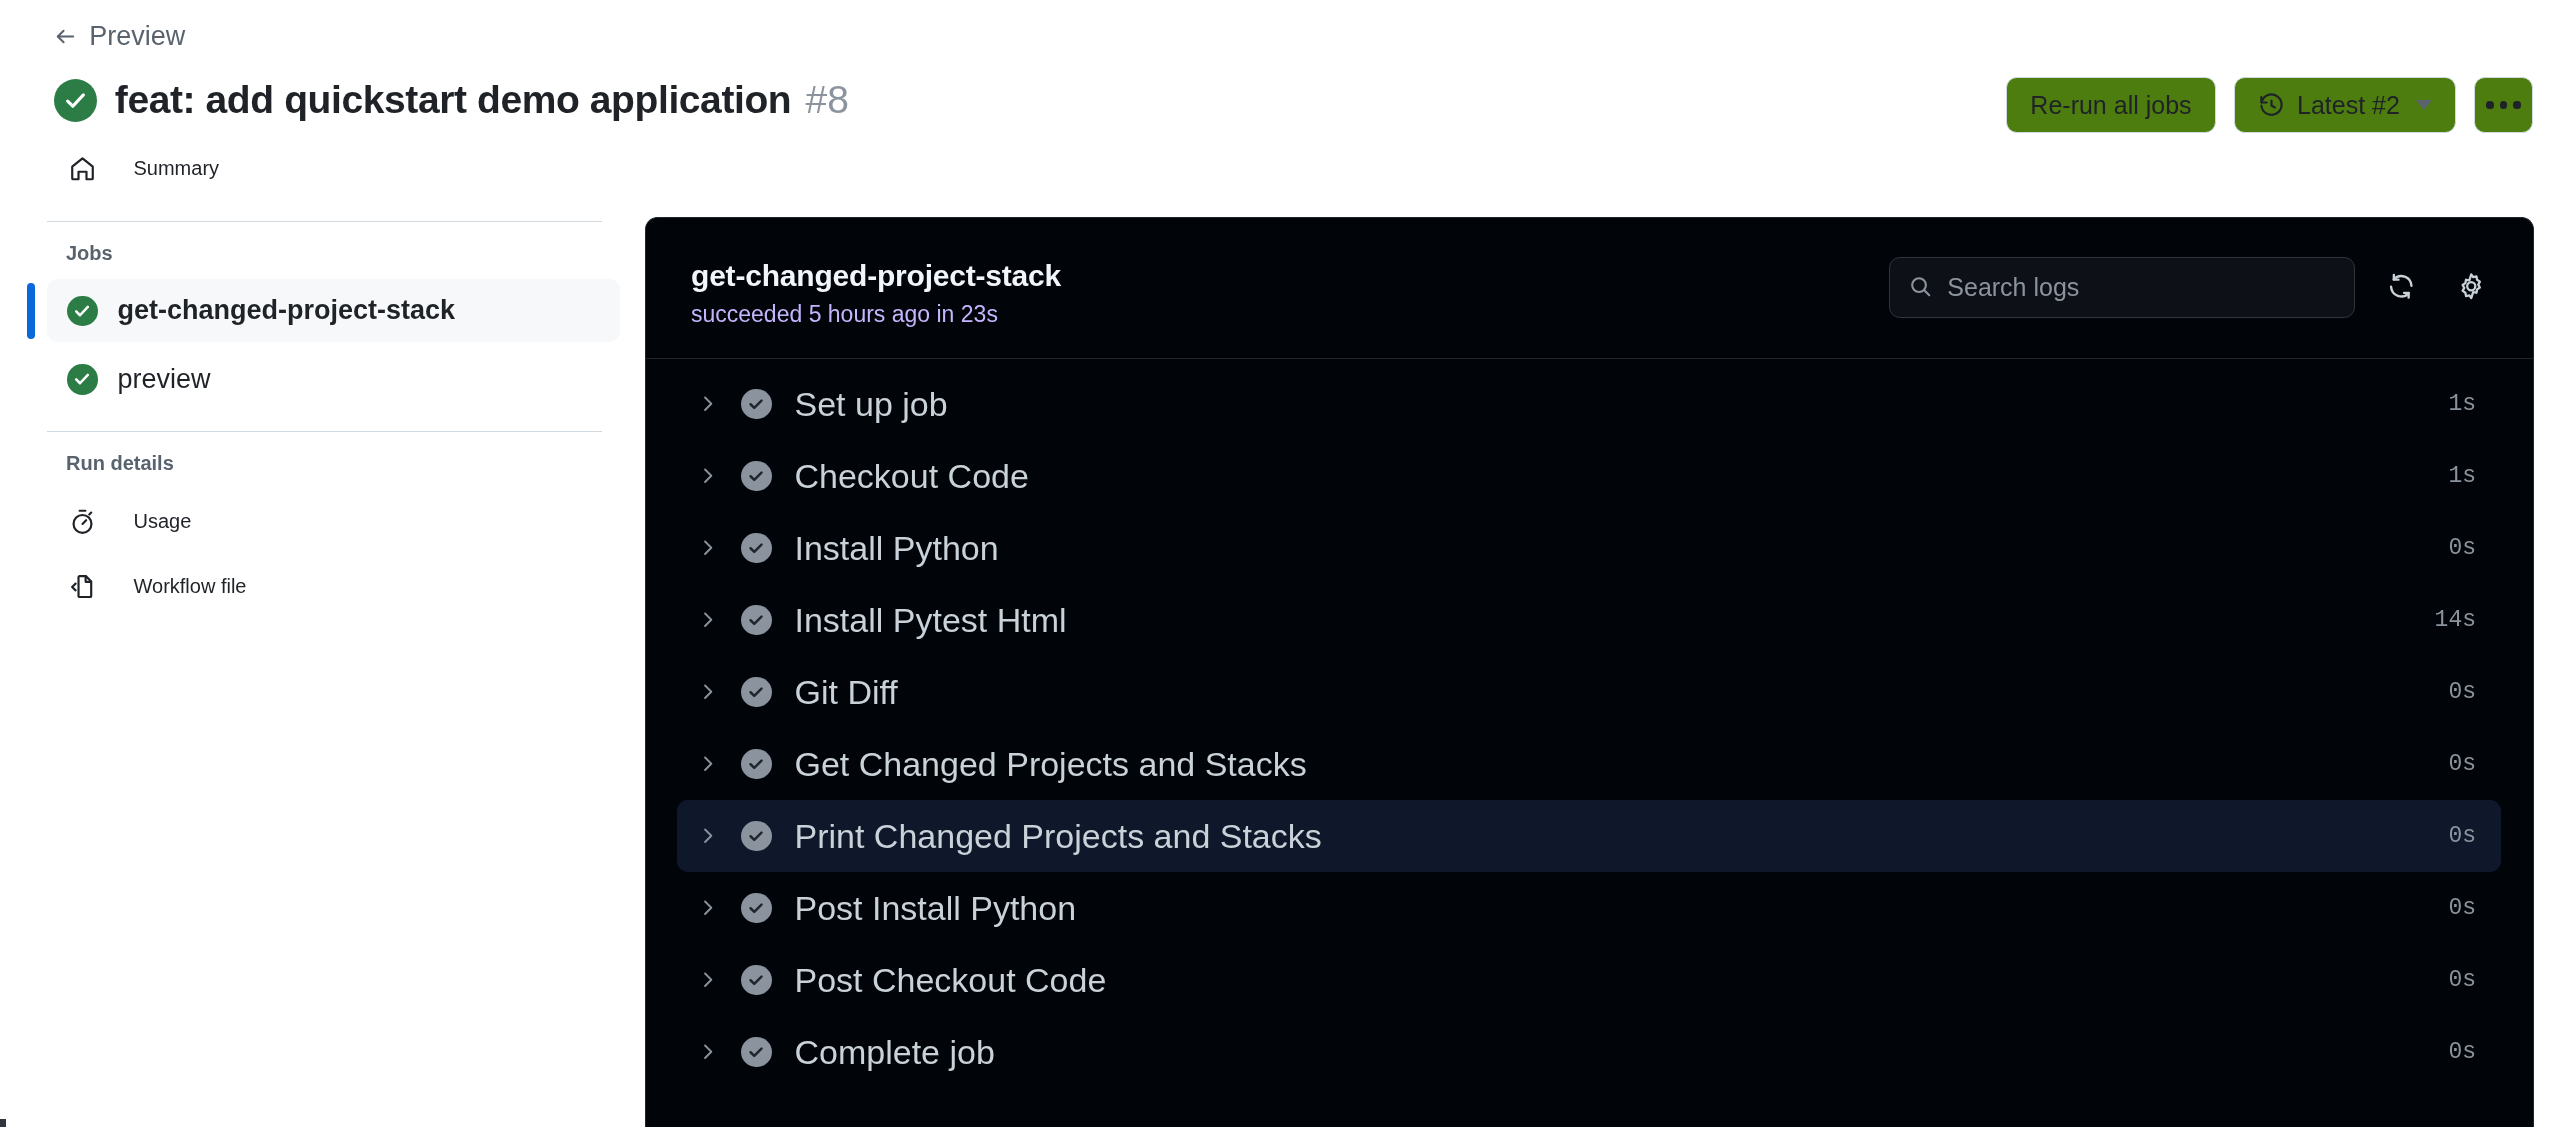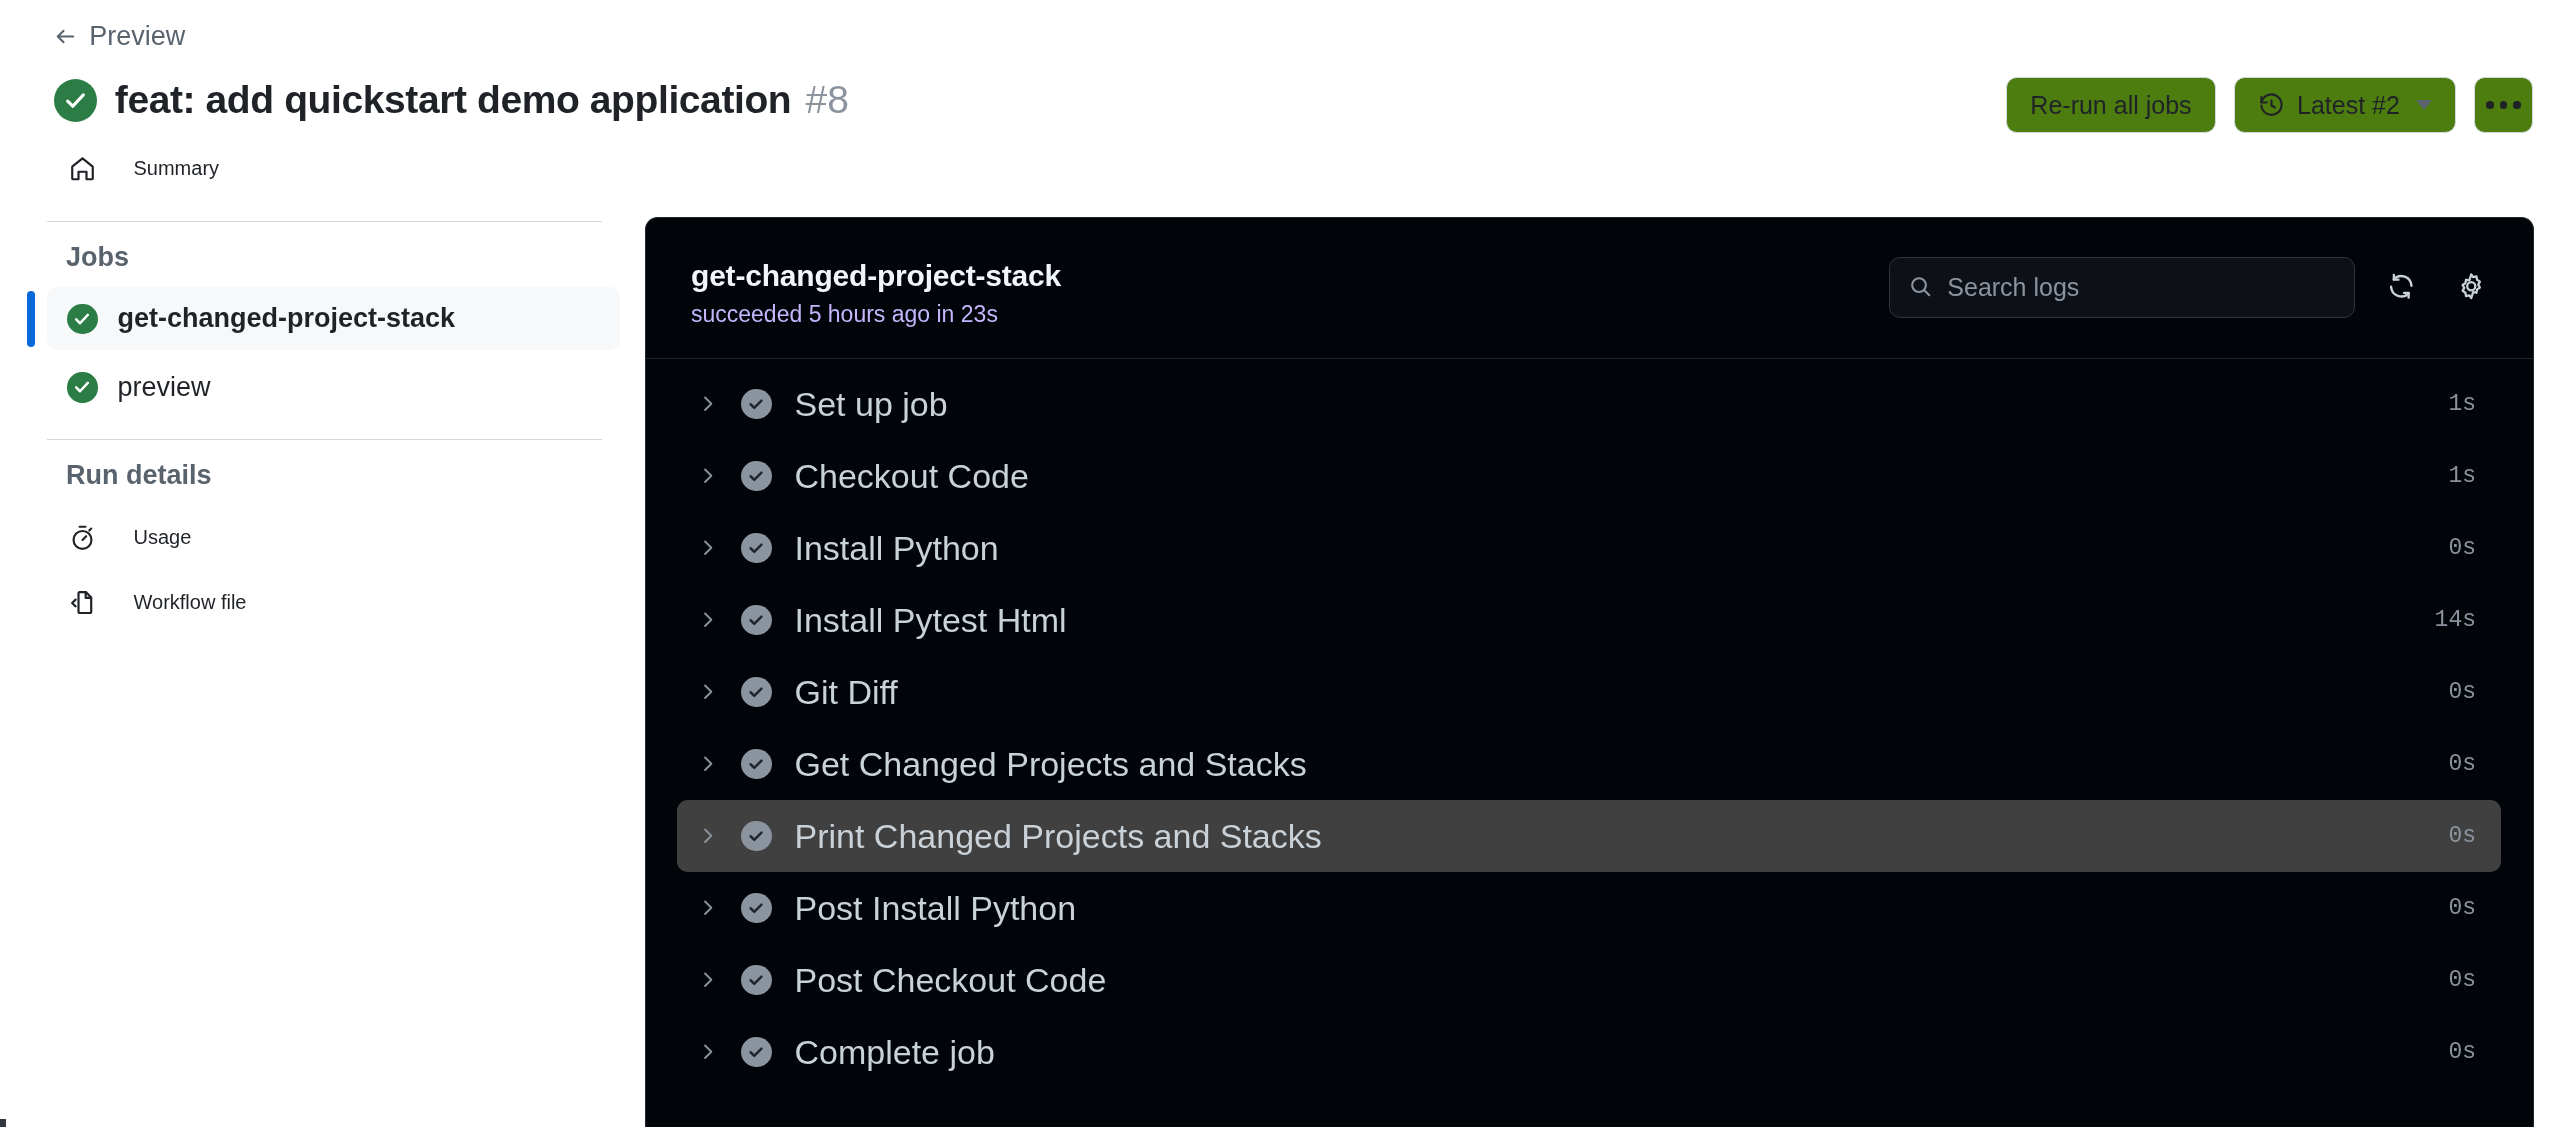--- a/index.html
+++ b/index.html
@@ -141,21 +141,21 @@
     align-items: center;
     justify-content: center;
     color: #1f2328;
   }
   .side-divider {
     height: 0.9px;
     background: #d1d9e0;
     margin: 20px 43px 20px 47px;
   }
   .side-section-title {
-    font-size: 27px;
+    font-size: 20px;
     font-weight: 700;
     color: #59636e;
     margin: 5.4px 0 14.3px 66px;
   }
   .job-row {
     display: flex;
     align-items: center;
     gap: 20px;
     height: 63px;
     margin: 0 25px 5.4px 47px;
@@ -263,21 +263,21 @@
   .step-row {
     position: relative;
     display: flex;
     align-items: center;
     height: 72px;
     margin: 0 32px 0 30.5px;
     padding: 0 25px 0 20px;
     border-radius: 10.8px;
     cursor: pointer;
   }
-  .step-row.active { background: #404040; }
+  .step-row.active { background: #0f172a; }
   .chevron {
     width: 21.5px; height: 21.5px;
     flex: none;
     margin-right: 23px;
     color: #8b949e;
   }
   .step-check {
     width: 30.5px; height: 30.5px;
     border-radius: 50%;
     background: #8b949e;

